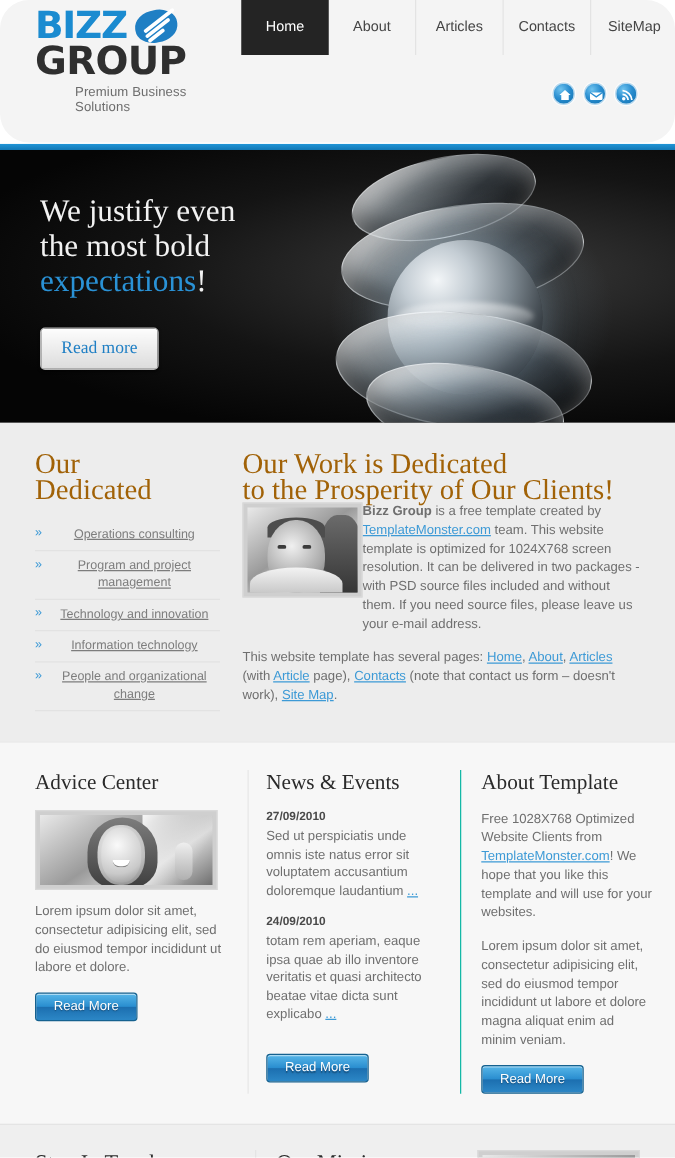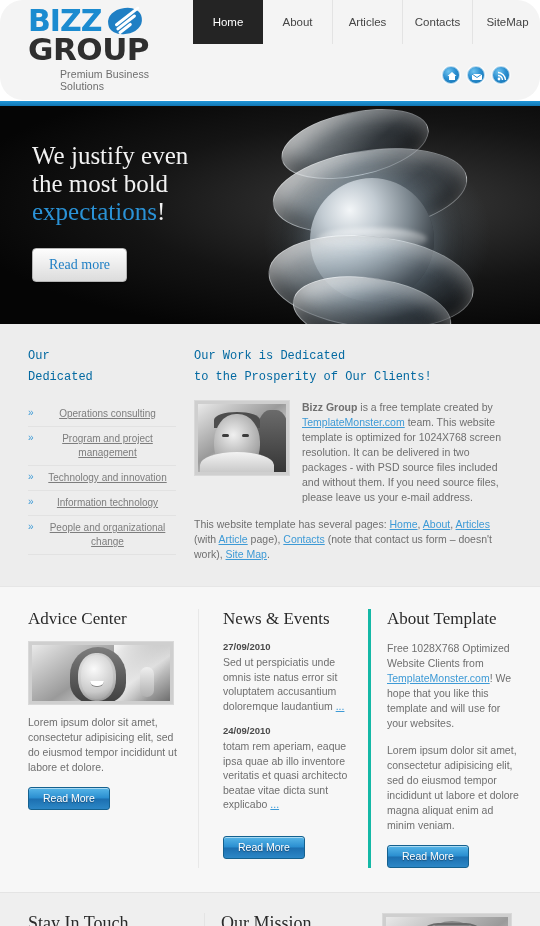--- a/index.html
+++ b/index.html
@@ -8,21 +8,21 @@
     font-family: "Liberation Sans", sans-serif;
     background: #ffffff;
     color: #666;
     font-size: 11px;
     overflow: hidden;
   }
   .page { width: 540px; height: 926px; position: relative; }
 
   
   .header {
-    height: 100px;
+    height: 114px;
     background: #f4f4f4;
     position: relative;
     border-radius: 23px;
   }
   .logo {
     position: absolute;
     left: 28px; top: 6px;
     width: 160px;
   }
   .logo-line1 {
@@ -198,24 +198,24 @@
     cursor: pointer;
   }
 
   
   .sec { padding: 0 28px; }
   .sec-services { background: #ededed; padding-top: 22px; padding-bottom: 24px; }
   .sec-three { background: #f7f7f7; padding-top: 22px; padding-bottom: 24px; border-top: 1px solid #e6e6e6; }
   .sec-touch { background: #efefef; padding-top: 20px; padding-bottom: 22px; border-top: 1px solid #e4e4e4; }
 
   h2.head {
-    font-family: Liberation Mono, monospace;
+    font-family: Liberation Serif, serif;
     font-weight: normal;
-    color: #0369a1;
-    font-size: 12px;
+    color: #a16207;
+    font-size: 23px;
     line-height: 21px;
   }
   h3.head-sm {
     font-family: "Liberation Serif", serif;
     font-weight: normal;
     color: #2a2a2a;
     font-size: 17px;
     line-height: 20px;
     margin-bottom: 12px;
   }
@@ -236,21 +236,21 @@
   .svc-list li::before {
     content: "»";
     position: absolute;
     left: 0; top: 4px;
     color: #3d9ad6;
     font-size: 10px;
   }
   .svc-list a { color: #7d7d7d; text-decoration: underline; }
 
   .col-work { flex: 1; padding-left: 18px; }
-  .work-flow { display: flex; gap: 12px; margin-top: 12px; }
+  .work-flow { display: flex; gap: 0; }
   .photo {
     background: #cfcfcf;
     border: 1px solid #d9d9d9;
     padding: 3px;
     flex: none;
     position: relative;
   }
   .photo-inner {
     width: 100%; height: 100%;
     background: linear-gradient(145deg, #e9e9e9, #9a9a9a 45%, #d9d9d9 70%, #6e6e6e 100%);
@@ -285,22 +285,22 @@
     position: absolute; right: -4px; top: 6px;
     width: 34px; height: 70px;
     background: linear-gradient(#6b6b6b, #2f2f2f);
     border-radius: 40% 40% 0 0;
   }
 
   .links-line { margin-top: 12px; font-size: 10.5px; line-height: 15px; color: #6f6f6f; }
 
   .three-row { display: flex; gap: 0; }
   .col3 { width: 154px; flex: none; }
-  .col3.mid { margin-left: 16px; width: 154px; border-left: 1px solid #e8e8e8; padding-left: 24px; }
-  .col3.right { margin-left: 16px; width: 154px; border-left: 3px solid #14b8a6; padding-left: 16px; }
+  .col3.mid { margin-left: 16px; width: 154px; border-left: 1px solid #e8e8e8; padding-left: 14px; }
+  .col3.right { margin-left: 16px; width: 154px; border-left: 1px solid #14b8a6; padding-left: 16px; }
 
   .ph-woman { width: 146px; height: 64px; }
   .ph-woman .wface {
     position: absolute; left: 46px; top: 8px;
     width: 38px; height: 48px;
     border-radius: 46%;
     background: radial-gradient(circle at 40% 32%, #f4f4f4, #bdbdbd 60%, #7a7a7a 100%);
   }
   .ph-woman .whair {
     position: absolute; left: 38px; top: 2px;

